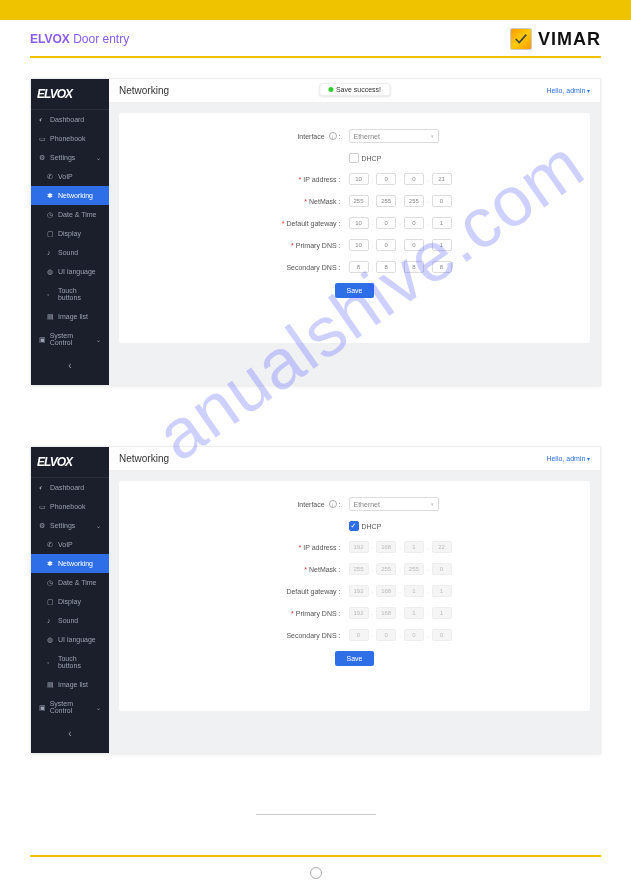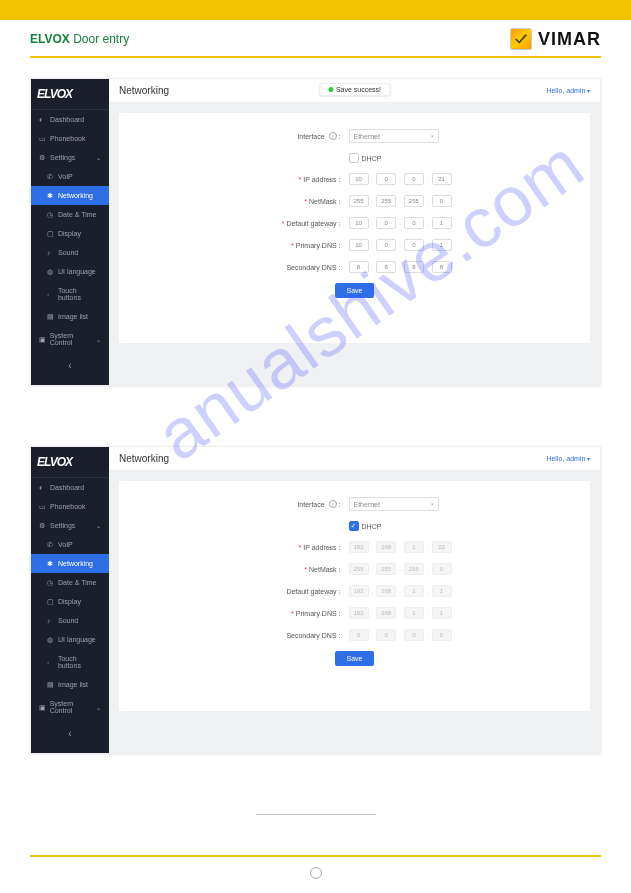--- a/index.html
+++ b/index.html
@@ -12,21 +12,21 @@
   }
   .top-bar { height: 20px; background: #f0c300; }
   .header {
     display: flex;
     justify-content: space-between;
     align-items: center;
     padding: 8px 30px 4px 30px;
   }
   .header-left {
     font-size: 12px;
-    color: #15803d;
+    color: #8b5cf6;
   }
   .header-left b { font-weight: bold; }
   .header-right {
     display: flex;
     align-items: center;
     gap: 6px;
   }
   .vimar-logo-icon {
     width: 22px; height: 22px;
     background: linear-gradient(135deg,#f90 0%,#fc0 50%,#f90 100%);

